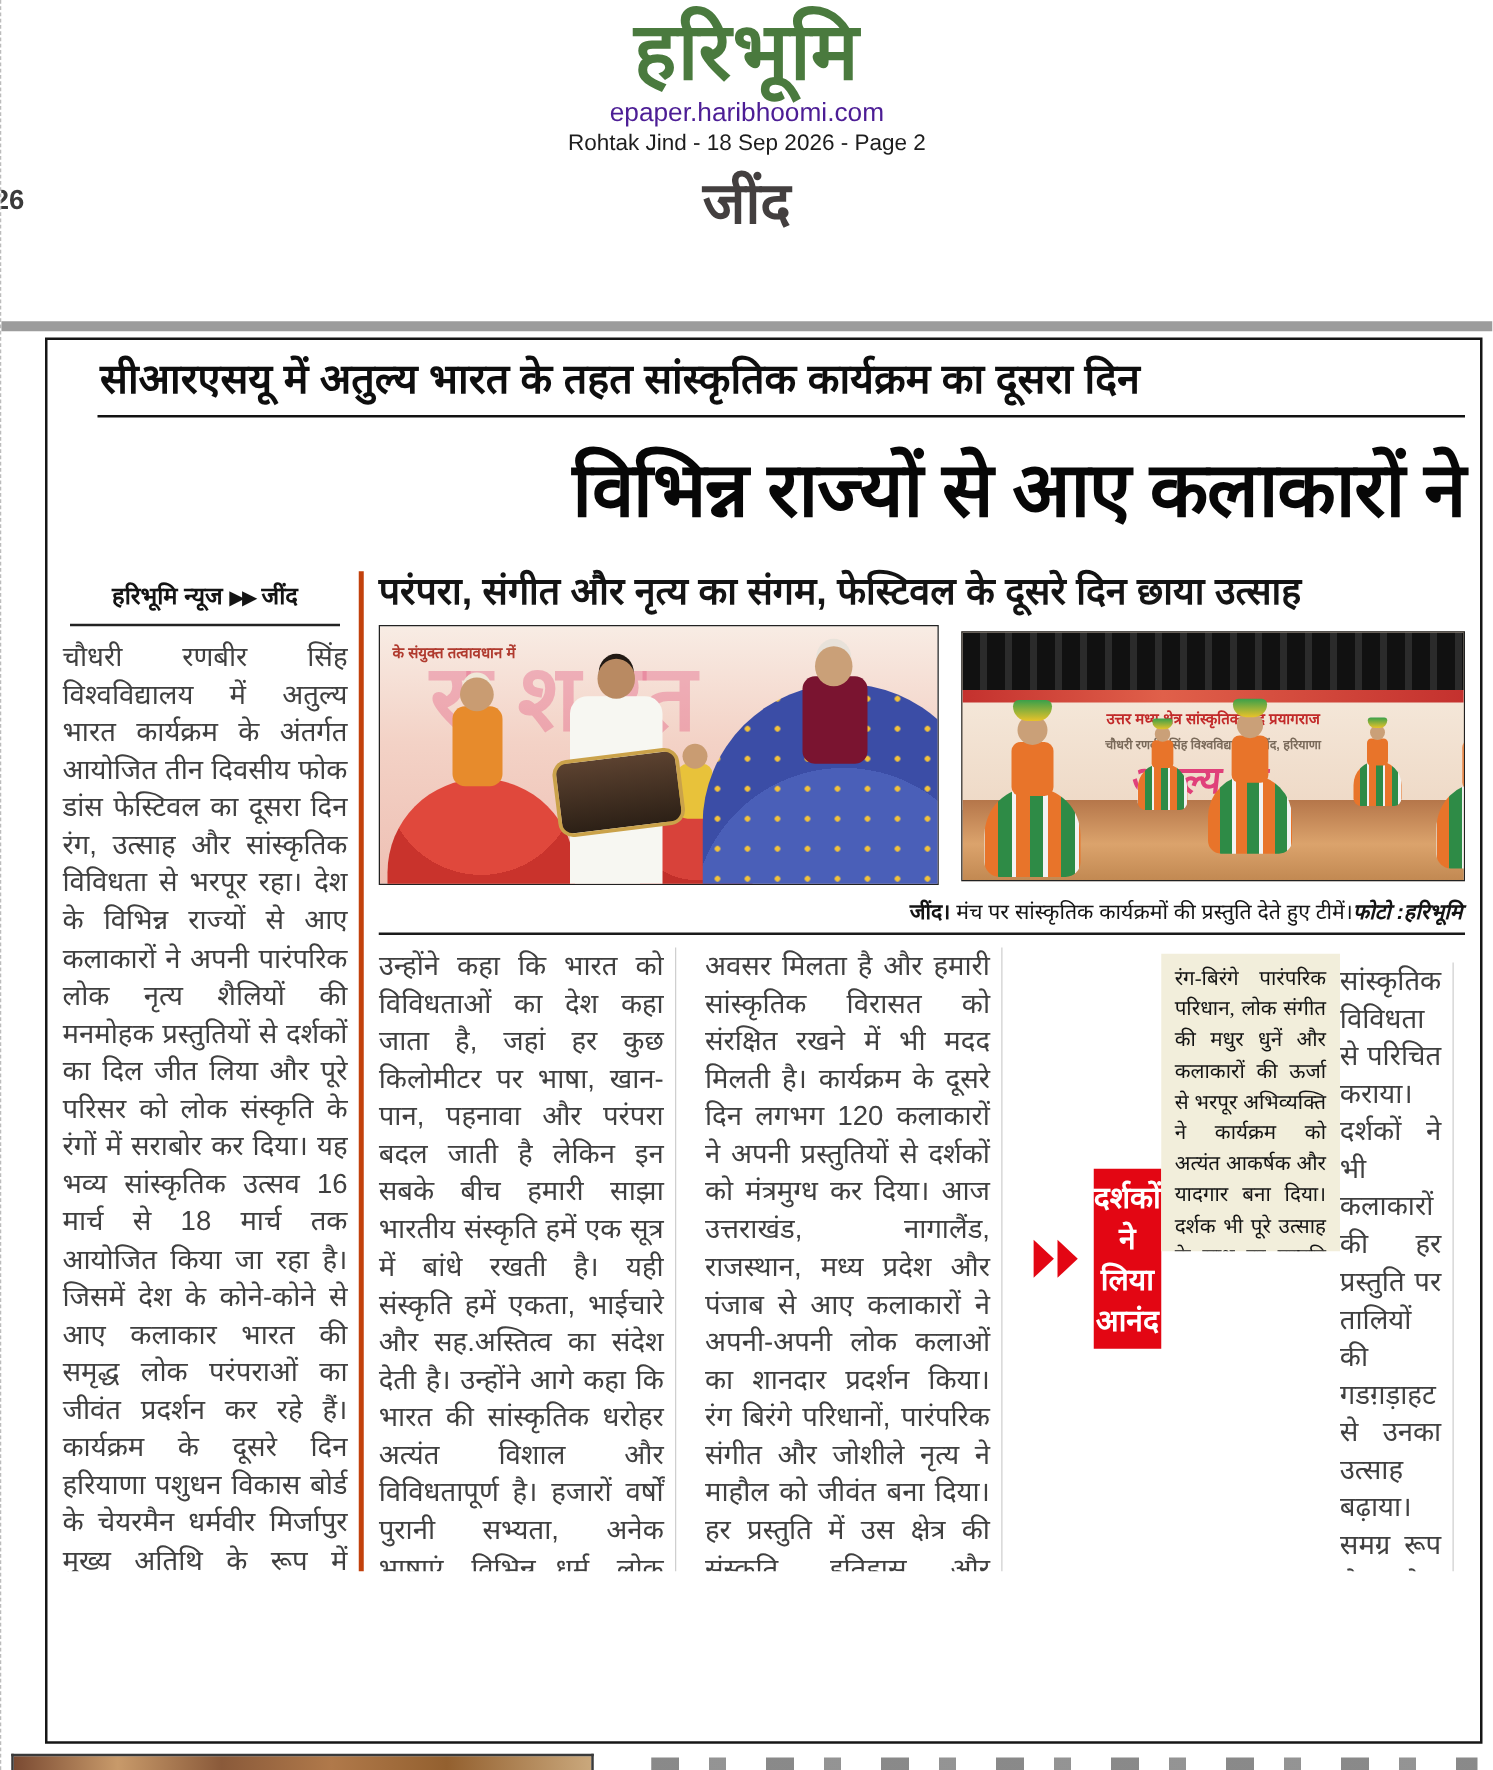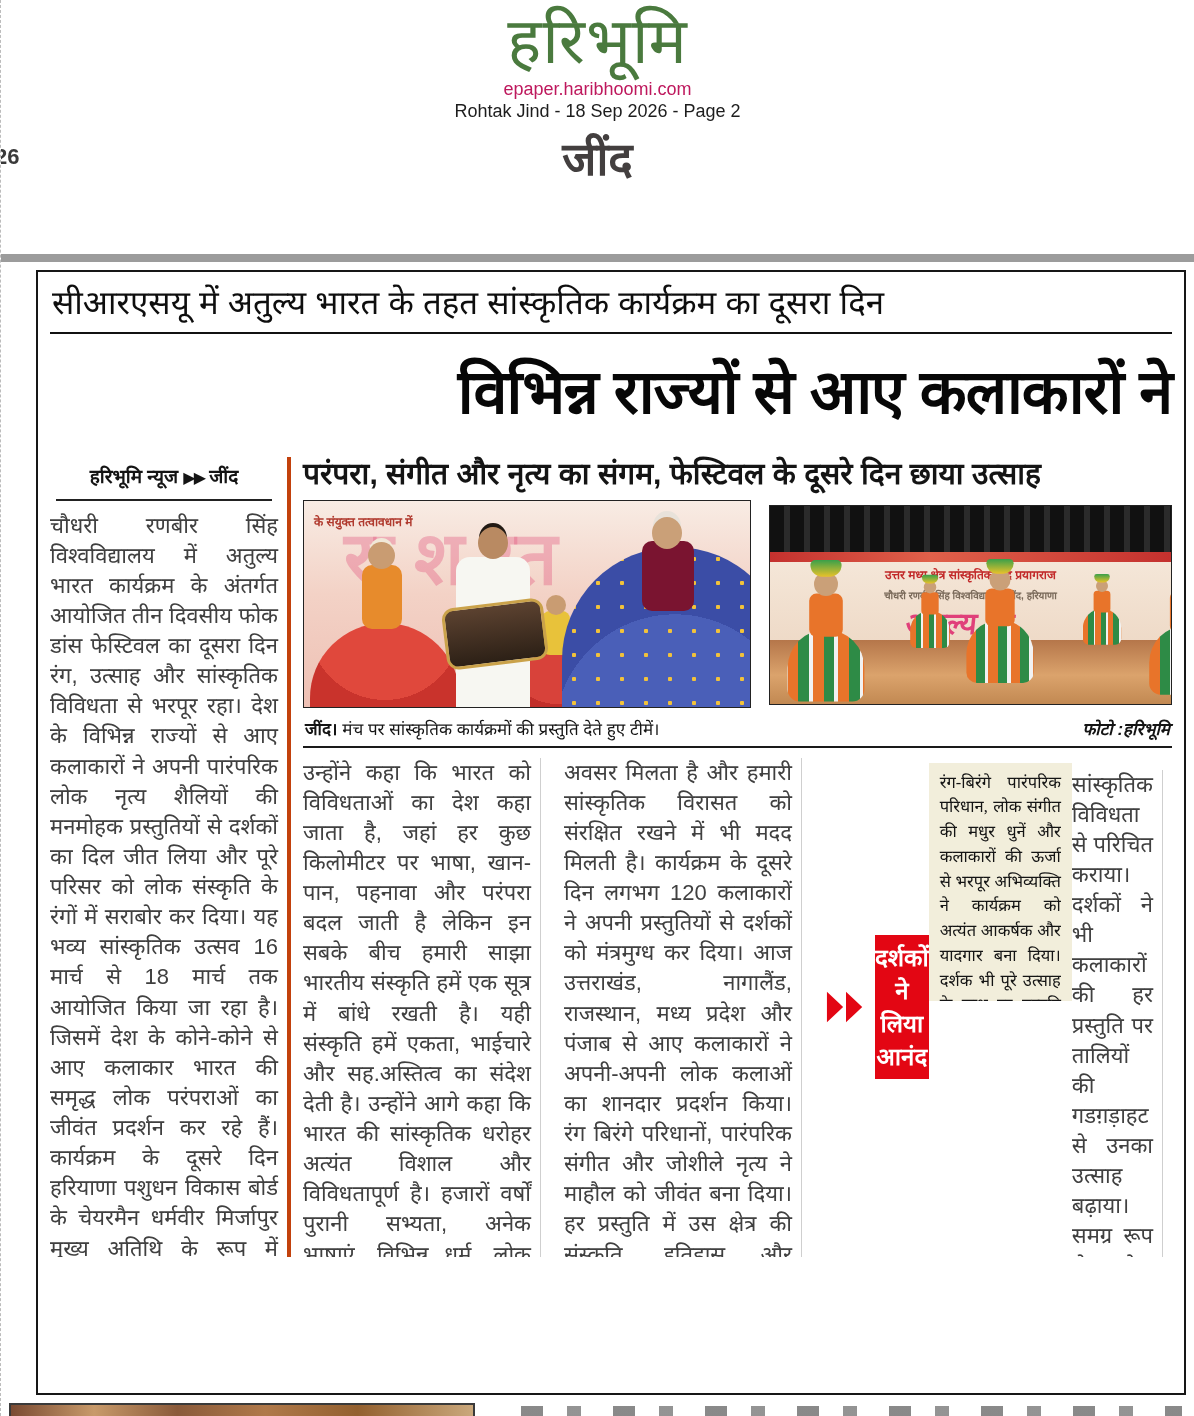--- a/index.html
+++ b/index.html
@@ -3,34 +3,34 @@
 <meta charset="utf-8">
 <style>
   html,body{margin:0;padding:0;}
   body{
     width:1194px;height:1416px;position:relative;background:#ffffff;
     font-family:"Liberation Sans","DejaVu Sans",sans-serif;color:#141414;
     overflow:hidden;border-left:1px dashed #bcbcbc;box-sizing:border-box;
   }
   
   .masthead{text-align:center;padding-top:8px;}
-  .logo{font-size:64px;font-weight:400;color:#4a7a3e;line-height:1.05;letter-spacing:1px;}
-  .website{font-size:18px;color:#be185d;margin-top:4px;}
+  .logo{font-size:64px;font-weight:700;color:#4a7a3e;line-height:1.05;letter-spacing:1px;}
+  .website{font-size:21px;color:#4c1d95;margin-top:4px;}
   .edition{font-size:18px;color:#1d1d1d;margin-top:1px;}
   
   .section-row{position:relative;height:102px;}
   .page-edge-num{position:absolute;left:-6px;top:22px;font-size:22px;font-weight:700;color:#3a3a3a;}
   .section-title{text-align:center;font-size:46px;font-weight:800;color:#433f3f;padding-top:14px;line-height:1;}
   .gray-bar{height:8px;background:#9c9c9c;margin-top:30px;}
   
   .article-box{
     position:absolute;left:35px;top:270px;width:1150px;height:1125px;
     border:2px solid #161616;background:#fff;padding:8px 12px;box-sizing:border-box;overflow:hidden;
   }
-  .kicker{font-size:33px;font-weight:400;color:#0e0e0e;padding:4px 2px 10px;border-bottom:2px solid #111;line-height:1.15;}
+  .kicker{font-size:33px;font-weight:700;color:#0e0e0e;padding:4px 2px 10px;border-bottom:2px solid #111;line-height:1.15;margin-left:28px;}
   .headline{font-size:61px;font-weight:800;color:#070707;line-height:1.78;letter-spacing:-1px;margin-top:4px;text-align:right;}
   .headline div{white-space:nowrap;}
   
   .content-row{display:flex;margin-top:10px;height:800px;}
   .col1-wrap{width:228px;flex:none;padding-right:9px;border-right:4px solid #c2410c;display:flex;flex-direction:column;overflow:hidden;}
   .byline{font-size:19px;font-weight:800;text-align:center;padding:6px 0 10px;border-bottom:2px solid #222;margin:0 6px 10px;}
   .byline .arrows{letter-spacing:-2px;font-size:16px;}
   .body-text{font-size:22px;line-height:1.37;text-align:justify;color:#404040;}
   .right-region{flex:1;min-width:0;padding-left:12px;display:flex;flex-direction:column;}
   .subheadline{font-size:30px;font-weight:800;line-height:1.1;margin:0 0 10px;}
@@ -62,21 +62,21 @@
   .rp-t1{position:absolute;top:60px;left:0;right:0;text-align:center;font-size:12px;font-weight:800;color:#c22a2a;}
   .rp-t2{position:absolute;top:82px;left:0;right:0;text-align:center;font-size:10px;font-weight:700;color:#7a6a5a;}
   .rp-big{position:absolute;top:96px;left:34%;font-size:30px;font-weight:800;color:#e0407a;transform:skewX(-6deg);}
   .rp-floor{position:absolute;bottom:0;left:0;right:0;height:64px;background:linear-gradient(180deg,#b5764a,#dba36c 55%,#c28952);}
   .rpd{position:absolute;width:64px;height:116px;}
   .rpd .skirt{position:absolute;bottom:0;left:0;width:64px;height:60px;background:repeating-linear-gradient(90deg,#e8742a 0 9px,#2e8b46 9px 18px,#f2f2f2 18px 21px);border-radius:32px 32px 10px 10px;}
   .rpd .torso{position:absolute;bottom:54px;left:18px;width:28px;height:36px;background:#e8742a;border-radius:6px;}
   .rpd .head{position:absolute;bottom:88px;left:22px;width:20px;height:20px;background:#caa078;border-radius:50%;}
   .rpd .pot{position:absolute;bottom:104px;left:19px;width:26px;height:14px;background:linear-gradient(180deg,#3aa04a,#e8c22a);border-radius:5px 5px 12px 12px;}
   
-  .caption-row{display:flex;justify-content:space-between;align-items:flex-end;padding:9px 2px 6px;border-bottom:2px solid #1a1a1a;font-size:17px;}
+  .caption-row{display:flex;justify-content:flex-end;align-items:flex-end;padding:9px 2px 6px;border-bottom:2px solid #1a1a1a;font-size:17px;}
   .photo-credit{font-weight:800;font-style:italic;}
   
   .columns-row{display:flex;flex:1;min-height:0;margin-top:10px;}
   .textcol{width:228px;flex:none;padding-right:9px;margin-right:23px;border-right:1px solid #cfcfcf;overflow:hidden;}
   .sidebar-wrap{flex:1;min-width:0;display:flex;flex-direction:row;font-family:Liberation Serif, serif;}
   .sidebar-head{display:flex;align-items:center;gap:8px;}
   .chevrons{flex:none;width:42px;height:36px;}
   .sidebar-title-bar{flex:1;background:#e30613;color:#fff;text-align:center;font-size:24px;font-weight:800;padding:5px 0 7px;}
   .sidebar-body{background:#f2eedb;margin-top:5px;padding:8px 11px;font-size:16.5px;line-height:1.5;text-align:justify;height:222px;overflow:hidden;}
   .sidebar-cols{display:flex;flex:1;min-height:0;margin-top:12px;}

